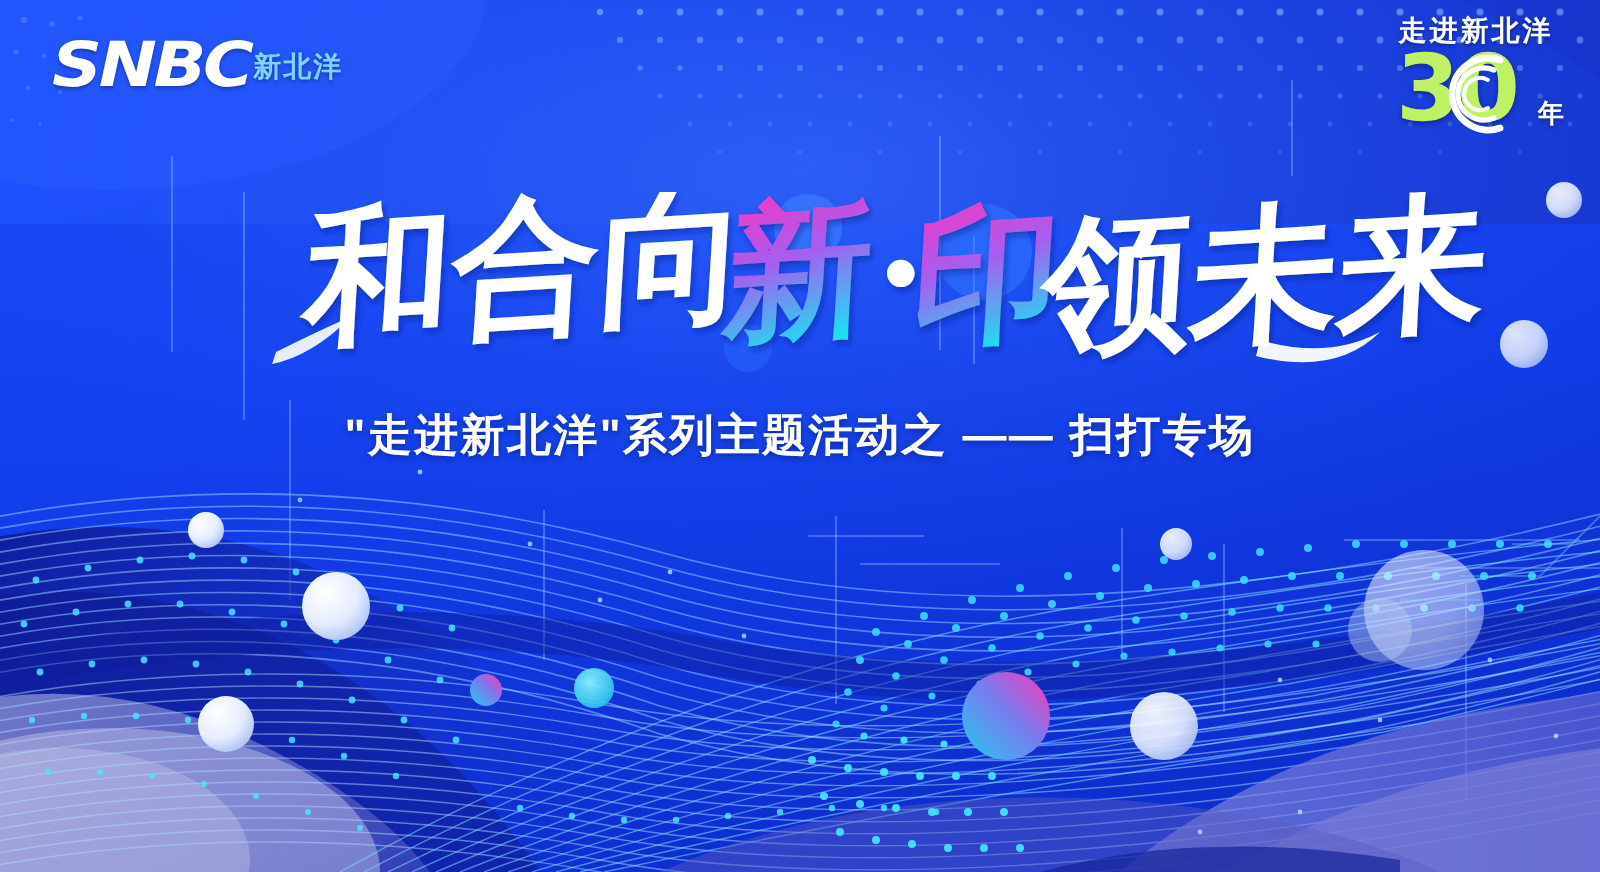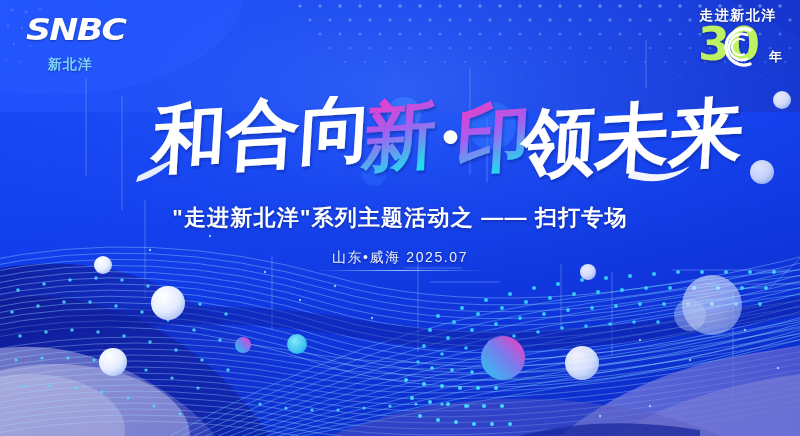--- a/index.html
+++ b/index.html
@@ -7,21 +7,21 @@
   #stage{
     position:relative;width:800px;height:436px;overflow:hidden;
     font-family:"Liberation Sans","DejaVu Sans",sans-serif;
     background:#1240ef;
   }
   .svg-layer{position:absolute;left:0;top:0;width:800px;height:436px;}
 
   
   #logo-block{
     position:absolute;left:26px;top:14px;height:38px;
-    display:flex;align-items:center;gap:12px;z-index:40;flex-direction:column;
+    display:flex;align-items:center;gap:12px;z-index:40;
   }
   #logo-mark{
     font-family:"DejaVu Sans",sans-serif;
     font-size:31px;font-weight:bold;font-style:italic;
     letter-spacing:-1.5px;color:#ffffff;line-height:1;
     transform:scaleX(1.12);transform-origin:left center;
     text-shadow:0 1px 2px rgba(0,0,20,.35);
   }
   #logo-cn{
     font-size:14px;font-weight:bold;color:#7dd3fc;letter-spacing:1px;
@@ -600,17 +600,14 @@
         <text x="528" y="54" fill="#ffffff" transform="rotate(-3.5 528 54) skewX(-7)">领未来</text>
       </g>
 
       <path d="M630,74 Q664,84 690,70 Q668,92 628,82 Z" fill="#ffffff" opacity="0.95"></path>
       <path d="M138,80 Q158,70 176,62 Q156,82 136,86 Z" fill="#ffffff" opacity="0.9"></path>
     </svg>
   </div>
 
   <div id="subtitle">"走进新北洋"系列主题活动之 —— 扫打专场</div>
 
-  <div id="datebar">
-    <span id="datebar-inner">山东•威海  2025.07</span>
-  </div>
 
 </div>
 
 </body></html>

